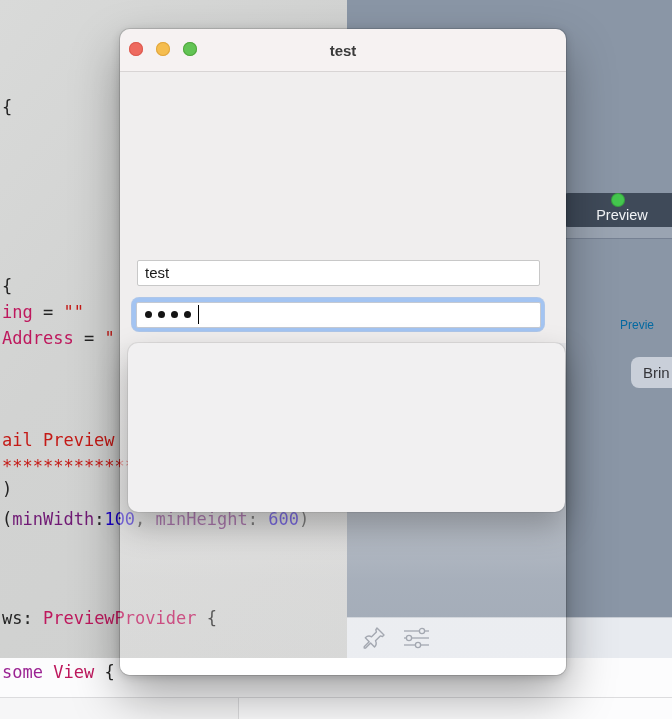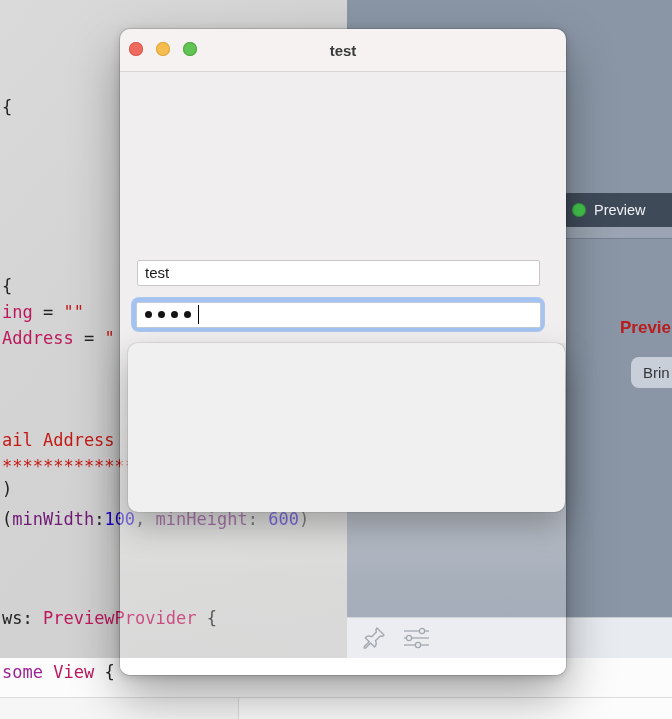--- a/index.html
+++ b/index.html
@@ -19,28 +19,28 @@
   .seg-plain   { color:#242424; }
   .seg-type    { color:#be185d; }
   .seg-string  { color:#C41A16; }
   .seg-number  { color:#1C00CF; }
   .seg-keyword { color:#9B2393; }
   .seg-param   { color:#701a75; }
 
   
   .preview-tab { position:absolute; left:562px; top:193px; width:110px; height:34px;
     background:#3f4a59; border-radius:6px 0 0 6px; display:flex; align-items:center;
-    padding-left:10px; z-index:6; }
+    padding-left:10px; z-index:6;flex-direction:column; }
   .preview-dot { width:14px; height:14px; border-radius:50%; background:#44c64e;
     box-shadow:inset 0 0 0 1px rgba(0,0,0,0.18); margin-right:8px; }
   .preview-tab-label { color:#f2f4f7; font-size:14.5px; font-weight:500; }
   .tab-underband { position:absolute; left:562px; top:227px; width:110px; height:12px;
     background:#9aa4b2; border-bottom:1px solid #76markdown8193; border-bottom:1px solid #768193; z-index:6; }
   .paused-text { position:absolute; left:620px; top:318px; z-index:6;
-    font-size:17px; font-weight:700; color:#b91c1c; white-space:nowrap; }
+    font-size:12px; font-weight:400; color:#0369a1; white-space:nowrap; }
   .bring-button { position:absolute; left:631px; top:357px; width:60px; height:31px;
     background:#c9cfd9; border-radius:8px; z-index:6; display:flex; align-items:center;
     padding-left:12px; font-size:15px; font-weight:500; color:#35353a; }
 
   .icons-strip { position:absolute; left:347px; top:617px; width:325px; height:41px;
     background:#e8ebf0; border-top:1px solid #c8cdd5; z-index:4; display:flex;
     align-items:center; }
   .strip-icon { margin-left:14px; display:flex; align-items:center; }
   .strip-icon svg { display:block; }
 
@@ -93,21 +93,21 @@
 <body>
 
 <div class="bg-editor"></div>
 <div class="bg-canvas"></div>
 
 <div class="code-layer" id="code-layer">
     <div class="code-line" style="top: 96px;"><span class="seg-plain">{</span></div>
     <div class="code-line" style="top: 275px;"><span class="seg-plain">{</span></div>
     <div class="code-line" style="top: 301px;"><span class="seg-type">ing</span><span class="seg-plain"> = </span><span class="seg-string">""</span></div>
     <div class="code-line" style="top: 327px;"><span class="seg-type">Address</span><span class="seg-plain"> = </span><span class="seg-string">"</span></div>
-    <div class="code-line" style="top: 429px;"><span class="seg-string">ail Address</span></div>
+    <div class="code-line" style="top: 429px;"><span class="seg-string">ail Preview</span></div>
     <div class="code-line" style="top: 455px;"><span class="seg-string">**************</span></div>
     <div class="code-line" style="top: 478px;"><span class="seg-plain">)</span></div>
     <div class="code-line" style="top: 508px;"><span class="seg-plain">(</span><span class="seg-param">minWidth</span><span class="seg-plain">:</span><span class="seg-number">100</span><span class="seg-plain">, </span><span class="seg-param">minHeight</span><span class="seg-plain">: </span><span class="seg-number">600</span><span class="seg-plain">)</span></div>
     <div class="code-line" style="top: 607px;"><span class="seg-plain">ws: </span><span class="seg-type">PreviewProvider</span><span class="seg-plain"> {</span></div>
     <div class="code-line" style="top: 625px; margin-top: 36px;"><span class="seg-keyword">some</span><span class="seg-plain"> </span><span class="seg-type">View</span><span class="seg-plain"> {</span></div>
   </div>
 
 <div class="preview-tab">
   <span class="preview-dot"></span>
   <span class="preview-tab-label">Preview</span>

